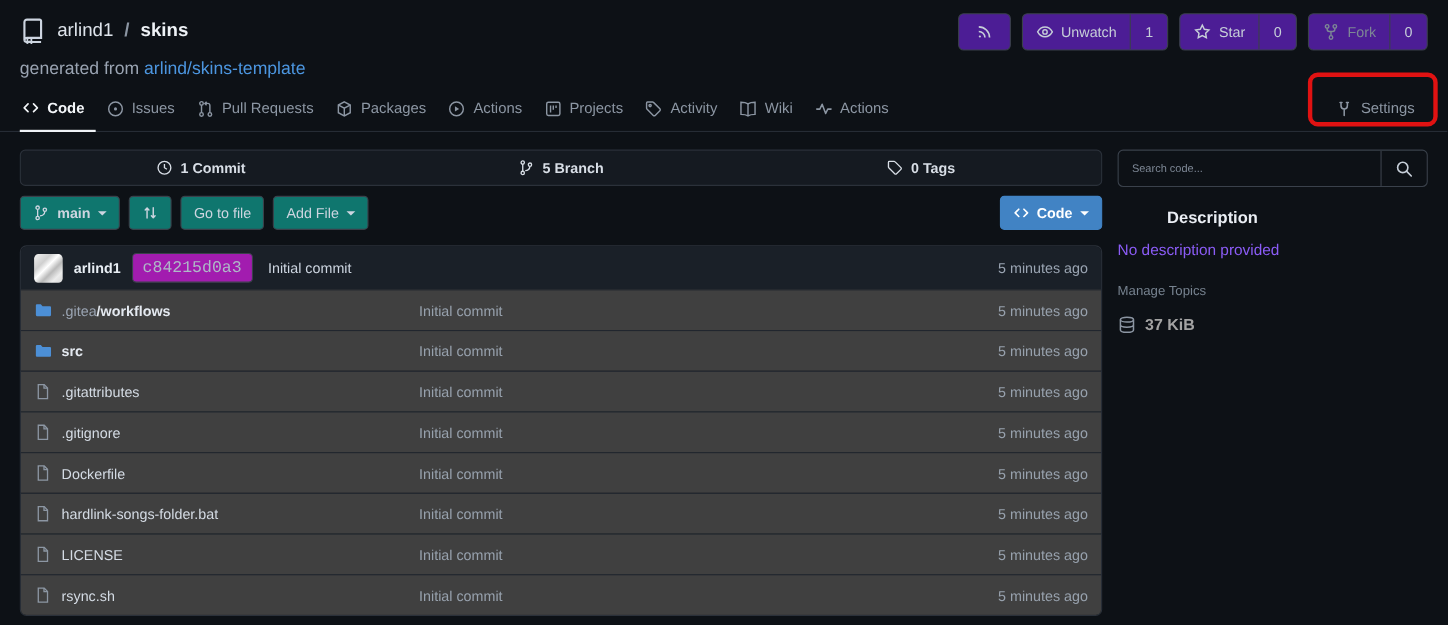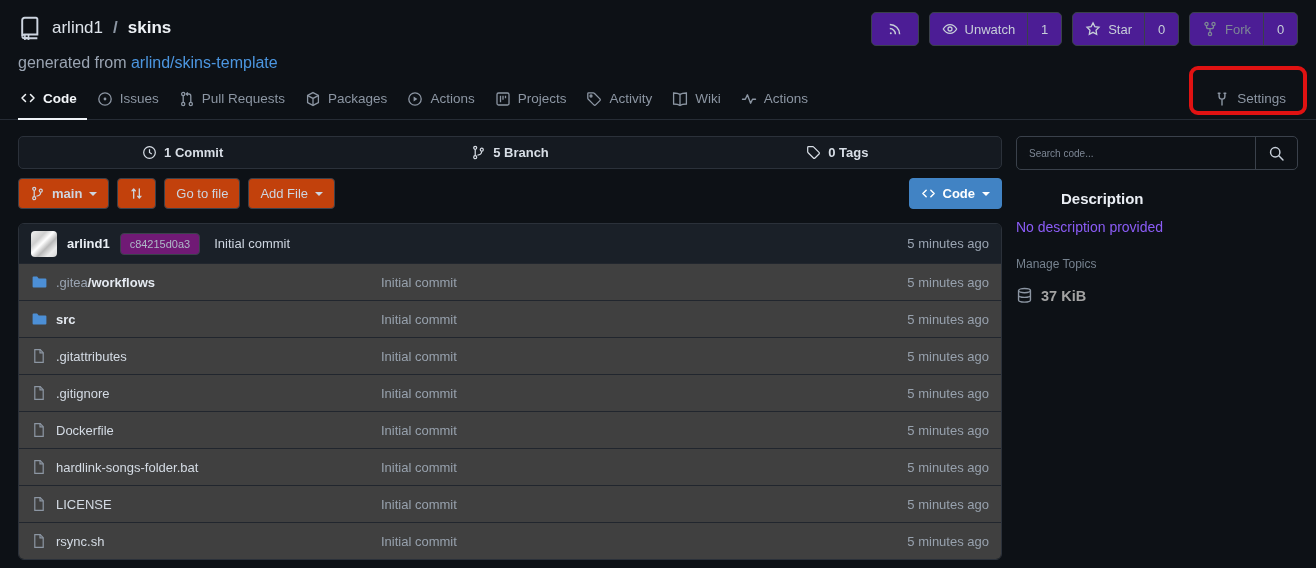--- a/index.html
+++ b/index.html
@@ -41,32 +41,32 @@
 
 
 .content { display:flex; gap:14px; padding:16px 18px 0; align-items:flex-start; }
 .main-col { width:984px; flex:none; }
 .side-col { flex:1; }
 
 .stats { display:flex; height:33px; border:1px solid #2b313a; background:#151a21; border-radius:5px; }
 .stat { flex:1; display:flex; align-items:center; justify-content:center; gap:7px; color:#d8dee6; font-weight:600; cursor:pointer; }
 
 .toolbar { display:flex; gap:8px; margin-top:9px; align-items:center; }
-.tb-btn { height:31px; display:flex; align-items:center; gap:7px; padding:0 11px; background:#c2410c; border:1px solid #3a414b; border-radius:4px; color:#cdd5e0; cursor:pointer; }
+.tb-btn { height:31px; display:flex; align-items:center; gap:7px; padding:0 11px; background:#0f766e; border:1px solid #3a414b; border-radius:4px; color:#cdd5e0; cursor:pointer; }
 .tb-btn .bold { font-weight:700; }
 .caret { width:0; height:0; border-left:4px solid transparent; border-right:4px solid transparent; border-top:4px solid currentColor; margin-top:1px; }
 .code-btn { margin-left:auto; background:#4183c4; border-color:#4183c4; color:#fff; font-weight:600; }
 
 
 .file-table { margin-top:14px; border:1px solid #2b313a; border-radius:6px; overflow:hidden; }
 .commit-row { display:flex; align-items:center; gap:10px; background:#1a2028; padding:0 12px; height:39px; }
 .avatar { width:26px; height:26px; border-radius:4px; flex:none;
   background:linear-gradient(135deg,#f2f2f2 0%,#cfcfcf 30%,#ffffff 45%,#b9b9b9 62%,#ececec 80%,#d6d6d6 100%); }
 .author { font-weight:700; color:#e9eef4; cursor:pointer; }
-.hash { font-family:Liberation Sans, sans-serif; font-size:11px; color:#aeb9c7; background:#701a75; border:1px solid #3a414b; border-radius:4px; padding:4px 9px; cursor:pointer; }
+.hash { font-family:Liberation Mono, monospace; font-size:15px; color:#aeb9c7; background:#a21caf; border:1px solid #3a414b; border-radius:4px; padding:4px 9px; cursor:pointer; }
 .commit-msg { color:#cdd5e0; margin-left:4px; cursor:pointer; }
 .commit-time { margin-left:auto; color:#9aa4b2; }
 
 .file-row { display:grid; grid-template-columns:350px 1fr auto; align-items:center; height:37px; padding:0 12px; border-top:1px solid #21262e; background:#404040; }
 .file-name { display:flex; align-items:center; gap:9px; cursor:pointer; }
 .file-row .folder-icon, .file-row .file-icon { display:none; }
 .file-row[data-type="folder"] .folder-icon { display:inline-flex; }
 .file-row[data-type="file"] .file-icon { display:inline-flex; }
 .fprefix { color:#9aa4b2; }
 .fmain { color:#d4dbe4; }

